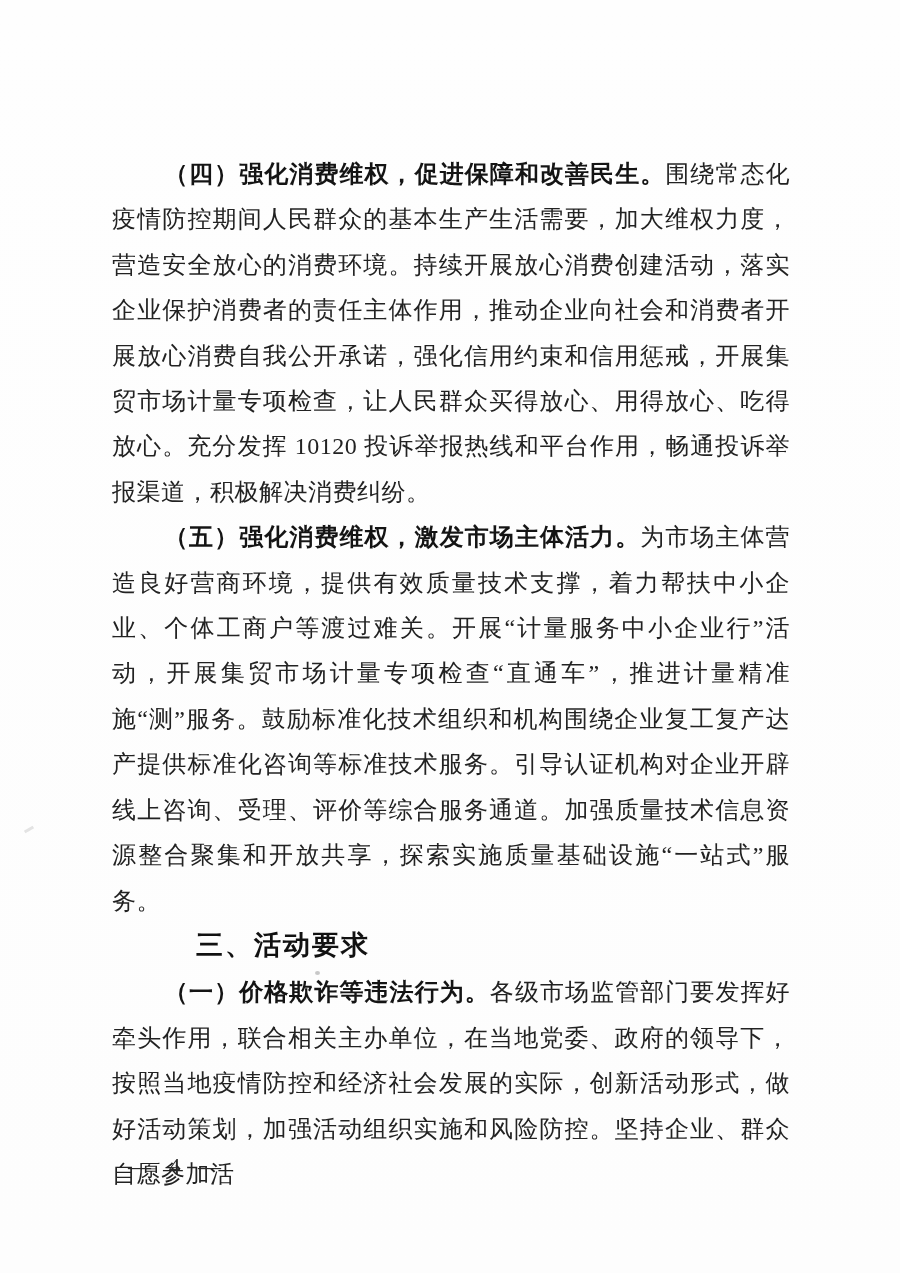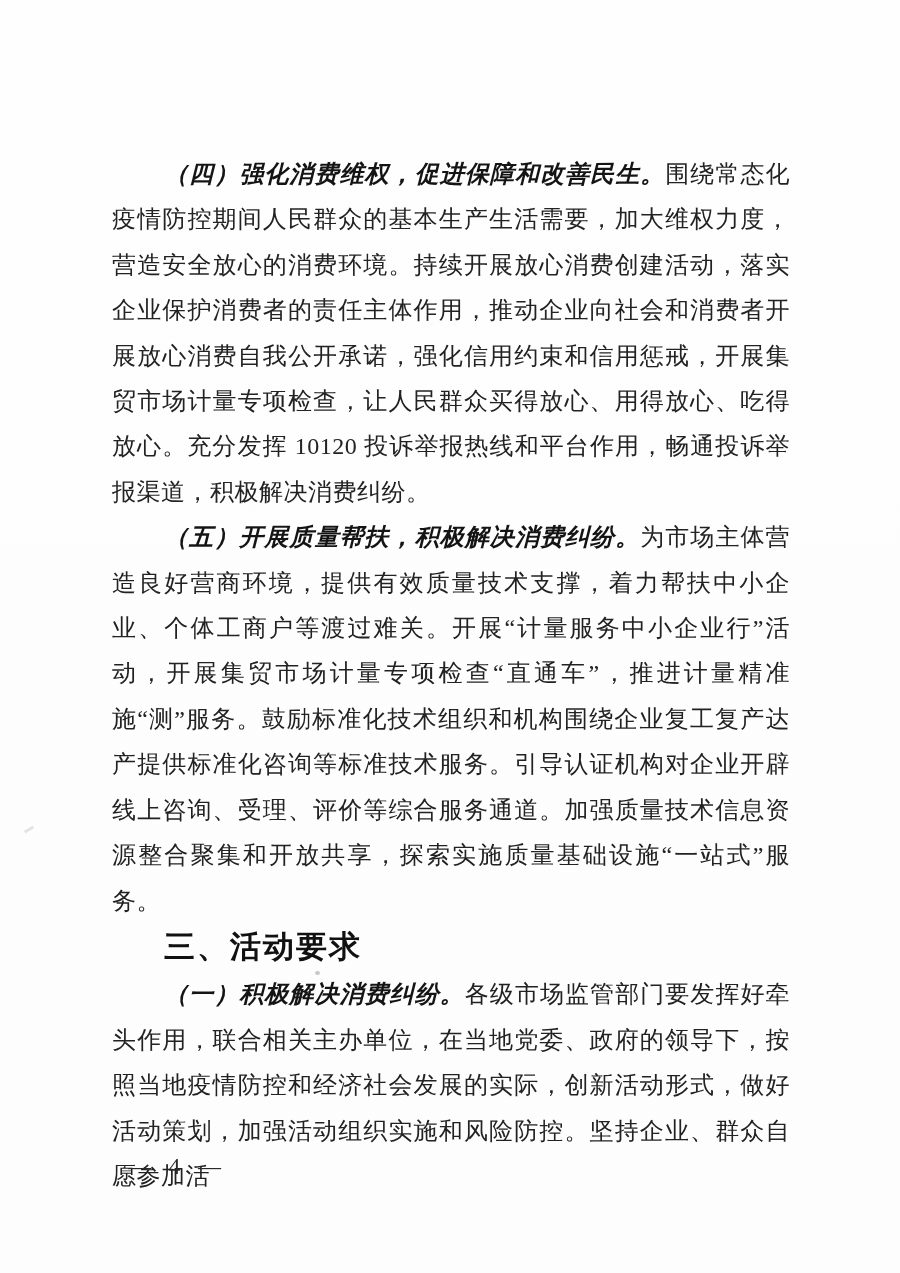--- a/index.html
+++ b/index.html
@@ -34,32 +34,32 @@
   p.para {
     margin: 0;
     padding: 0;
   }
   p.para.indent {
     text-indent: 52px;
   }
   .seg-bold {
     font-weight: 700;
     color: #141414;
-    font-style: italic;
   }
   .seg-normal {
     font-weight: 400;
     color: #222222;
   }
   .seg-heading {
     font-weight: 700;
     color: #111111;
-    font-family: Liberation Sans, sans-serif;
+    font-family: Liberation Mono, monospace;
     letter-spacing: 2px;
-    font-size: 31px;
+    font-size: 27px;
+    margin-left: 32px;
   }
   .page-footer {
     position: absolute;
     left: 128px;
     top: 1154px;
     font-size: 23px;
     color: #2a2a2a;
     letter-spacing: 2px;
     word-spacing: 8px;
     font-family: "Liberation Serif", "DejaVu Serif", serif;
@@ -88,25 +88,25 @@
 </head>
 <body>
 
 <main class="page">
 
   <section class="doc-body">
 
 
     <p class="para indent"><span class="seg-bold">（四）强化消费维权，促进保障和改善民生。</span><span class="seg-normal">围绕常态化疫情防控期间人民群众的基本生产生活需要，加大维权力度，营造安全放心的消费环境。持续开展放心消费创建活动，落实企业保护消费者的责任主体作用，推动企业向社会和消费者开展放心消费自我公开承诺，强化信用约束和信用惩戒，开展集贸市场计量专项检查，让人民群众买得放心、用得放心、吃得放心。充分发挥 10120 投诉举报热线和平台作用，畅通投诉举报渠道，积极解决消费纠纷。</span></p>
 
-    <p class="para indent"><span class="seg-bold">（五）开展质量帮扶，积极解决消费纠纷。</span><span class="seg-normal">为市场主体营造良好营商环境，提供有效质量技术支撑，着力帮扶中小企业、个体工商户等渡过难关。开展“计量服务中小企业行”活动，开展集贸市场计量专项检查“直通车”，推进计量精准施“测”服务。鼓励标准化技术组织和机构围绕企业复工复产达产提供标准化咨询等标准技术服务。引导认证机构对企业开辟线上咨询、受理、评价等综合服务通道。加强质量技术信息资源整合聚集和开放共享，探索实施质量基础设施“一站式”服务。</span></p>
+    <p class="para indent"><span class="seg-bold">（五）强化消费维权，激发市场主体活力。</span><span class="seg-normal">为市场主体营造良好营商环境，提供有效质量技术支撑，着力帮扶中小企业、个体工商户等渡过难关。开展“计量服务中小企业行”活动，开展集贸市场计量专项检查“直通车”，推进计量精准施“测”服务。鼓励标准化技术组织和机构围绕企业复工复产达产提供标准化咨询等标准技术服务。引导认证机构对企业开辟线上咨询、受理、评价等综合服务通道。加强质量技术信息资源整合聚集和开放共享，探索实施质量基础设施“一站式”服务。</span></p>
 
     <p class="para indent"><span class="seg-heading">三、活动要求</span></p>
 
-    <p class="para indent"><span class="seg-bold">（一）积极解决消费纠纷。</span><span class="seg-normal">各级市场监管部门要发挥好牵头作用，联合相关主办单位，在当地党委、政府的领导下，按照当地疫情防控和经济社会发展的实际，创新活动形式，做好活动策划，加强活动组织实施和风险防控。坚持企业、群众自愿参加活</span></p>
+    <p class="para indent"><span class="seg-bold">（一）价格欺诈等违法行为。</span><span class="seg-normal">各级市场监管部门要发挥好牵头作用，联合相关主办单位，在当地党委、政府的领导下，按照当地疫情防控和经济社会发展的实际，创新活动形式，做好活动策划，加强活动组织实施和风险防控。坚持企业、群众自愿参加活</span></p>
 
   </section>
 
   <div class="scan-artifact-dot"></div>
   <div class="scan-artifact-mark"></div>
 
   <footer class="page-footer"><span>— 4 —</span></footer>
 
 </main>
 

